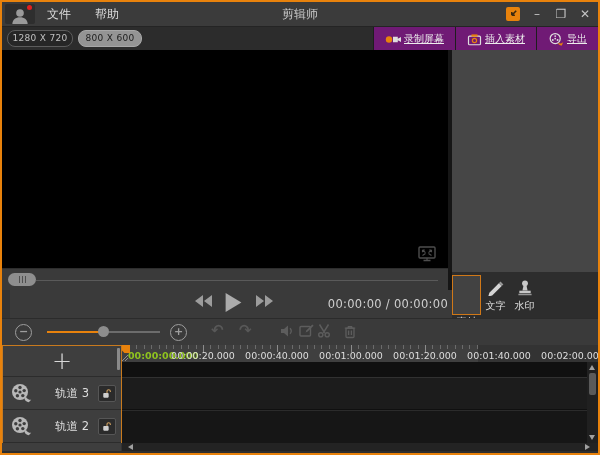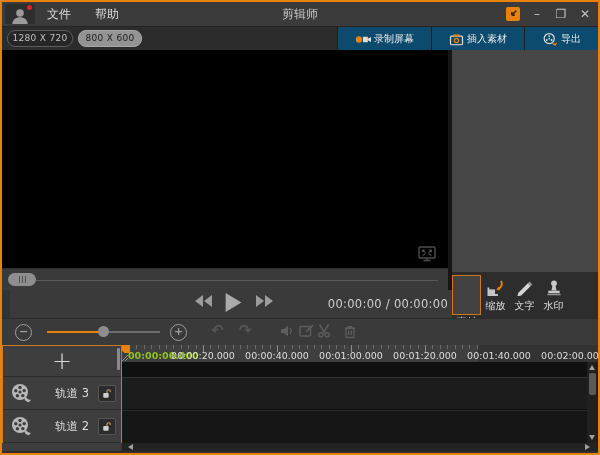--- a/index.html
+++ b/index.html
@@ -22,22 +22,22 @@
   .win-btn{color:#c4c4c4;font-size:12px;line-height:14px;width:14px;text-align:center;}
   .pin-btn{width:14px;height:14px;}
 
   
   .toolbar{left:0;top:24px;width:596px;height:24px;background:#2c2c2c;border-top:1px solid #242424;box-sizing:border-box;}
   .res-btn{position:absolute;top:3px;height:17px;box-sizing:border-box;border-radius:8px;
            font-size:9px;line-height:15px;text-align:center;letter-spacing:.3px;}
   .res-btn.dark{left:5px;width:66px;background:#262626;border:1px solid #5c5c5c;color:#c0c0c0;}
   .res-btn.selected{left:76px;width:64px;background:#949494;border:1px solid #a8a8a8;color:#1c1c1c;}
   .actions{position:absolute;right:0;top:0;height:24px;display:flex;}
-  .action-btn{display:flex;align-items:center;gap:3px;padding:0 17px;background:#0c4a6e;
-              border-left:1px solid #1e1e1e;color:#ececec;font-size:10px;white-space:nowrap;}
+  .action-btn{display:flex;align-items:center;gap:3px;padding:0 11px;background:#701a75;
+              border-left:1px solid #1e1e1e;color:#ececec;font-size:10px;white-space:nowrap;text-decoration:underline;}
 
   
   .preview{left:0;top:48px;width:446px;height:218px;background:#000;}
   .fullscreen-btn{position:absolute;right:12px;bottom:6px;width:18px;height:16px;}
   .col-divider{left:446px;top:48px;width:4px;height:268px;background:#161616;}
   .library-panel{left:450px;top:48px;width:146px;height:222px;background:#464646;}
 
   
   .seekbar{left:0;top:266px;width:446px;height:22px;background:#3a3a3a;border-top:1px solid #2d2d2d;box-sizing:border-box;}
   .seek-track{position:absolute;left:34px;top:11px;width:402px;height:1px;background:#5a5a5a;}
@@ -200,29 +200,20 @@
       <svg width="21" height="17" viewBox="0 0 22 18">
           <path d="M1 3h7l2 2h11v12H1z" fill="#e8820c"></path>
           <rect x="5.5" y="8" width="11" height="7.5" rx="1" fill="#ececec"></rect>
           <rect x="8.5" y="6.8" width="5" height="2" fill="#ececec"></rect>
           <circle cx="11" cy="11.7" r="2.3" fill="#8a8a8a"></circle>
         </svg>
       <span class="lbl">素材</span>
     </div>
     <div class="tab">
       <svg width="20" height="17" viewBox="0 0 20 18">
-          <path d="M2 9v8h10" stroke="#c4c4c4" stroke-width="2" fill="none"></path>
-          <rect x="2" y="11" width="7" height="6" fill="#c4c4c4"></rect>
-          <path d="M15.5 2c1.5 3.5.5 6.5-3 8.5" stroke="#e8820c" stroke-width="2" fill="none"></path>
-          <path d="M14.5 11.8l-4.2-.4 2.4-3.3z" fill="#e8820c"></path>
-        </svg>
-      <span class="lbl">缩放</span>
-    </div>
-    <div class="tab">
-      <svg width="20" height="17" viewBox="0 0 20 18">
           <path d="M3 14.5 13 4.5l3 3L6 17.5l-4.2 1z" fill="#d4d4d4"></path>
           <path d="M13 4.5l1.8-1.8 3 3-1.8 1.8z" fill="#9a9a9a"></path>
         </svg>
       <span class="lbl">文字</span>
     </div>
     <div class="tab">
       <svg width="20" height="17" viewBox="0 0 20 18">
           <circle cx="10" cy="4.6" r="3.1" fill="#c8c8c8"></circle>
           <path d="M8.4 6.8h3.2l1.1 5.4H7.3z" fill="#c8c8c8"></path>
           <rect x="4" y="12.4" width="12" height="2.6" fill="#c8c8c8"></rect>

